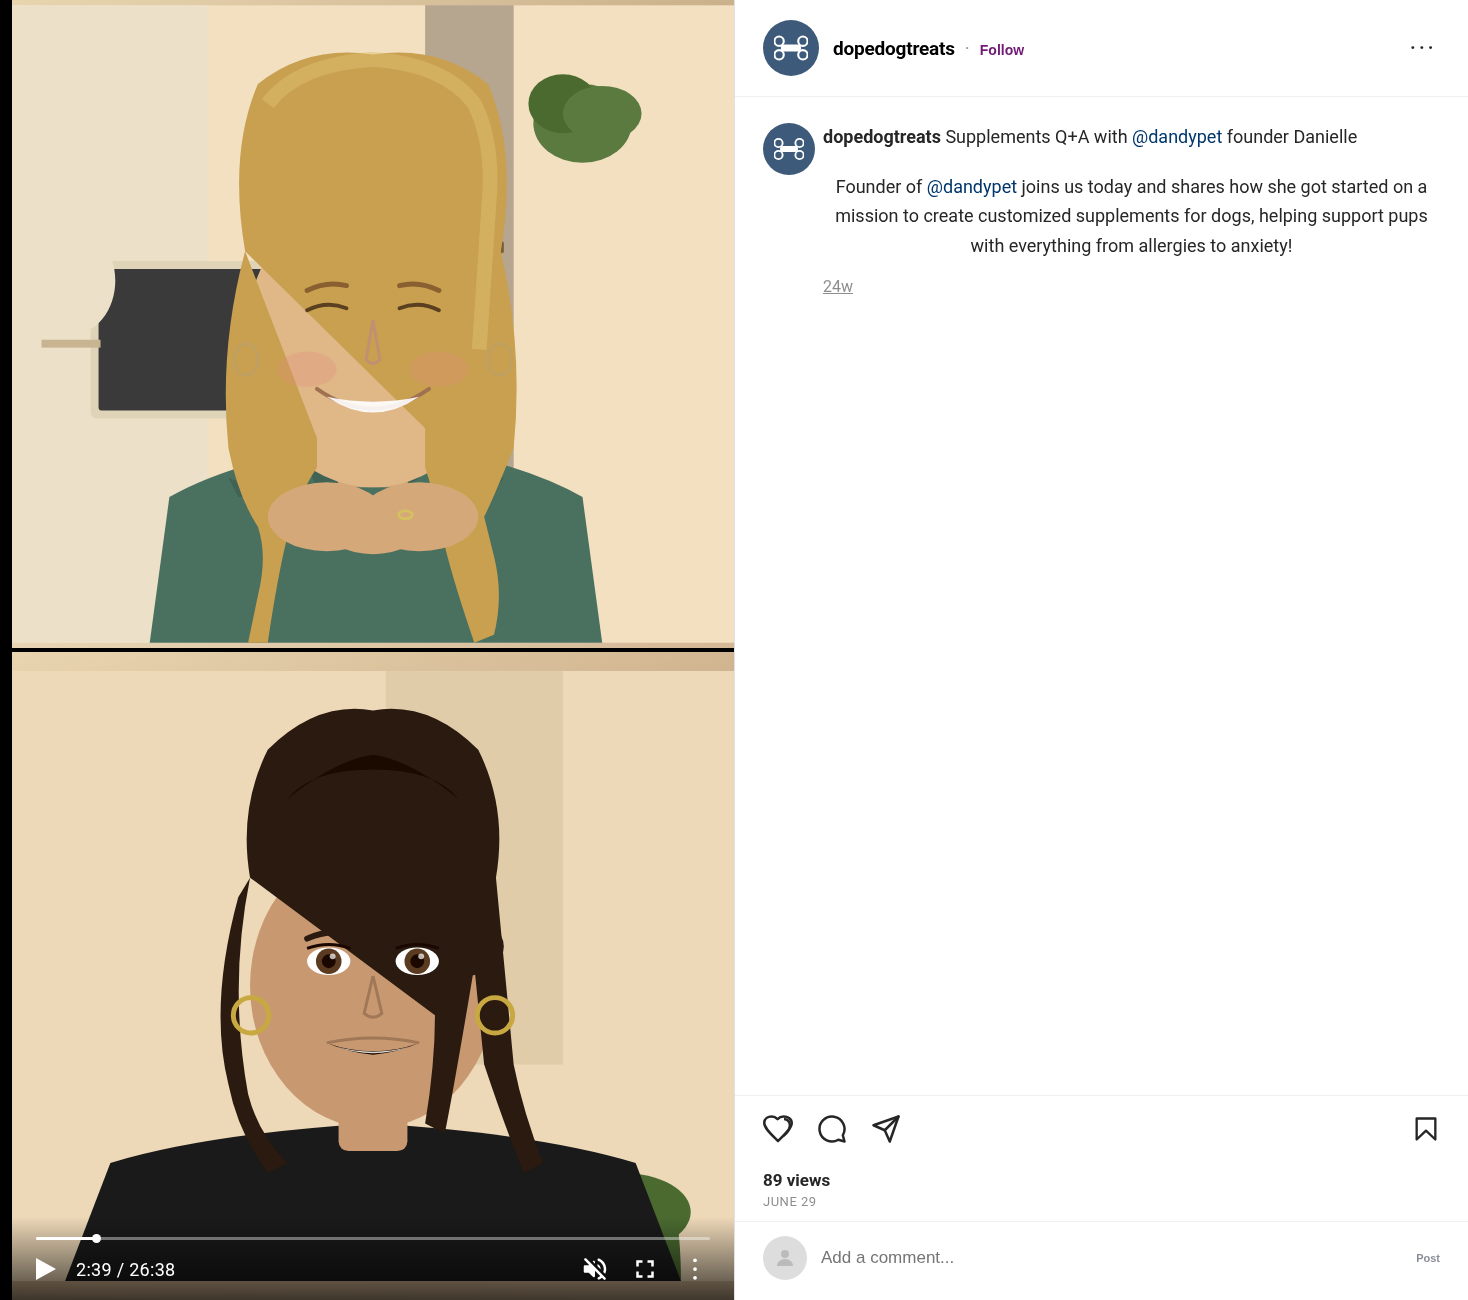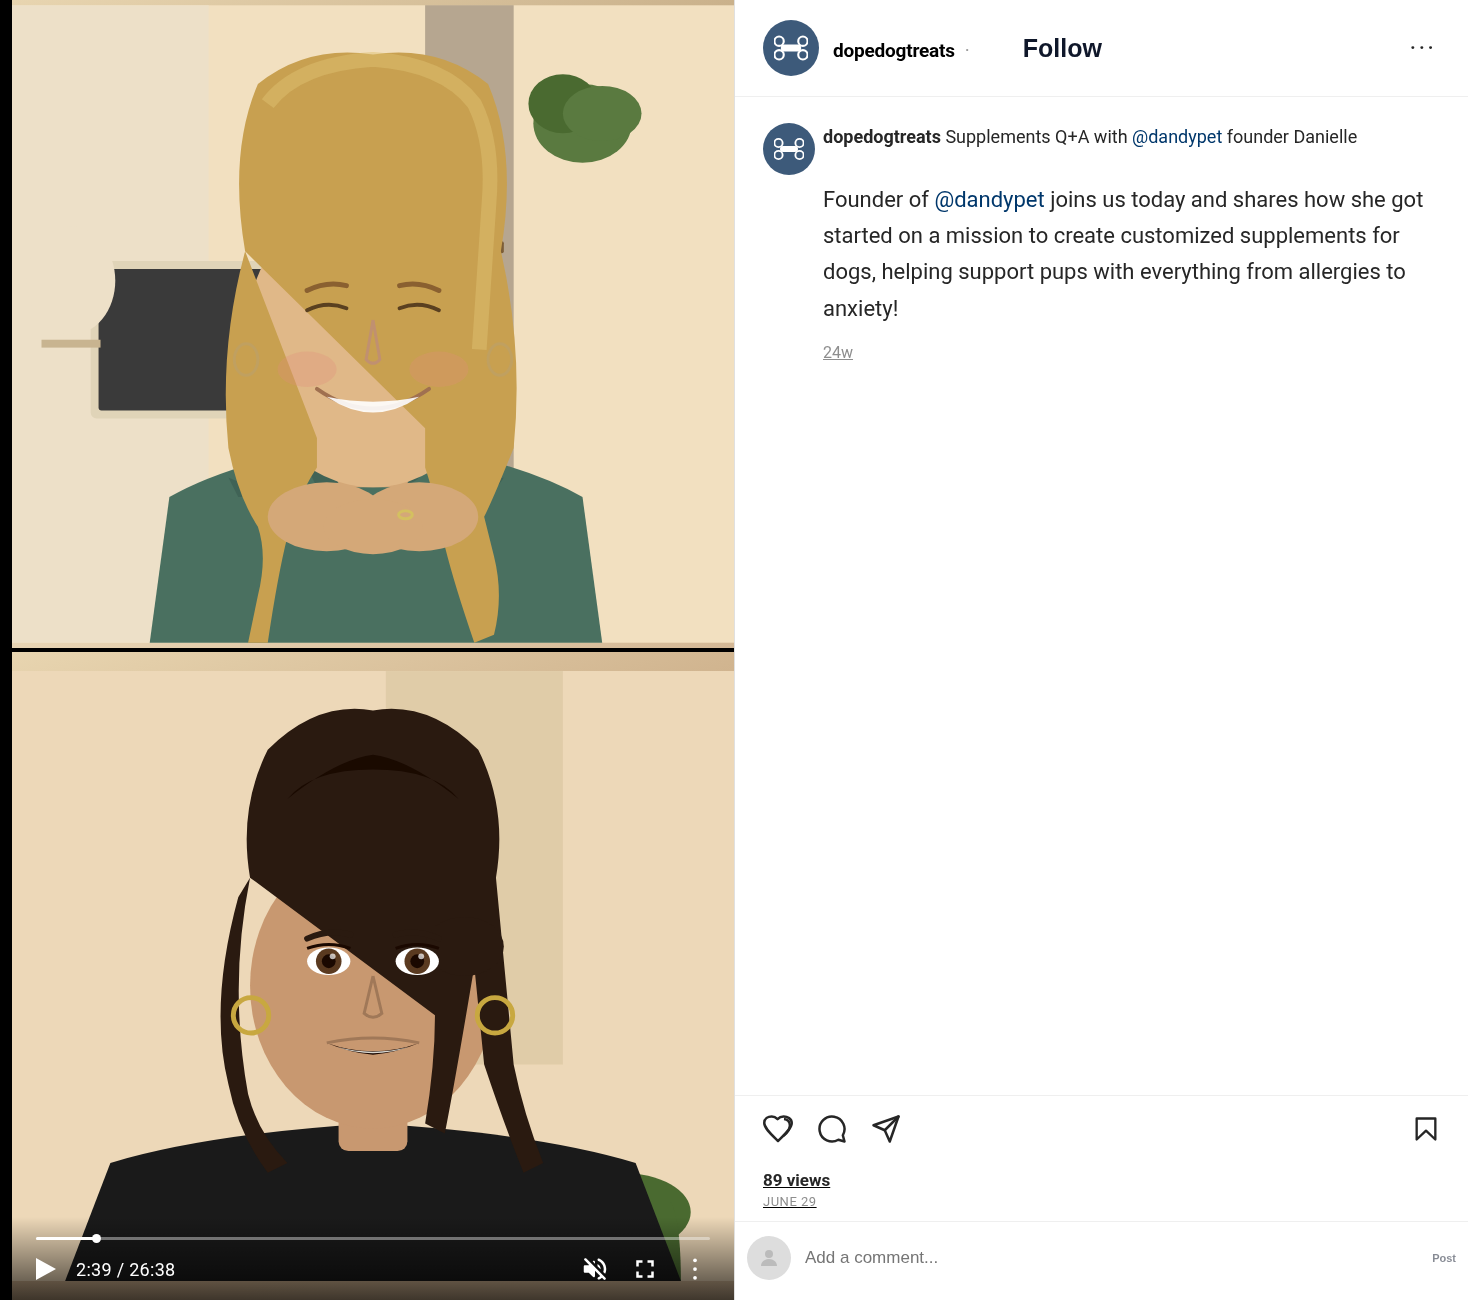--- a/index.html
+++ b/index.html
@@ -157,27 +157,26 @@
       letter-spacing: -0.2px;
     }
 
     .dot-separator {
       color: #999;
       font-size: 19px;
       margin: 0 6px;
     }
 
     .follow-btn {
-      color: #0f172a;
-      font-size: 25px;
+      color: #701a75;
+      font-size: 14px;
       font-weight: 700;
       cursor: pointer;
       background: none;
       border: none;
-      margin-left: 43px;
     }
 
     .header-spacer { flex: 1; }
 
     .more-btn {
       font-size: 26px;
       color: #262626;
       cursor: pointer;
       letter-spacing: 2px;
       line-height: 1;
@@ -223,24 +222,25 @@
       font-weight: 700;
       color: #262626;
     }
 
     .caption-mention {
       color: #00376b;
       font-weight: 400;
     }
 
     .caption-body {
-      margin-top: 30px;
-      font-size: 22px;
+      margin-top: 20px;
+      font-size: 18px;
       color: #262626;
       line-height: 1.65;
+      text-align: center;
     }
 
     .caption-time {
       margin-top: 16px;
       font-size: 16px;
       color: #8e8e8e;
       text-decoration: underline;
     }
 
     
@@ -267,42 +267,41 @@
     .actions-spacer { flex: 1; }
 
     .bookmark-icon svg {
       width: 28px;
       height: 28px;
     }
 
     
     .post-stats {
       padding: 8px 28px 12px;
-      text-decoration: underline;
     }
 
     .views-count {
       font-size: 17px;
       font-weight: 700;
       color: #262626;
     }
 
     .post-date {
       font-size: 13px;
       color: #8e8e8e;
       margin-top: 4px;
       letter-spacing: 0.5px;
       text-transform: uppercase;
     }
 
     
     .comment-input-row {
       display: flex;
       align-items: center;
-      padding: 14px 12px 20px;
+      padding: 14px 28px 20px;
       border-top: 1px solid #efefef;
       gap: 14px;
     }
 
     .comment-avatar {
       width: 44px;
       height: 44px;
       border-radius: 50%;
       background: #ddd;
       display: flex;

